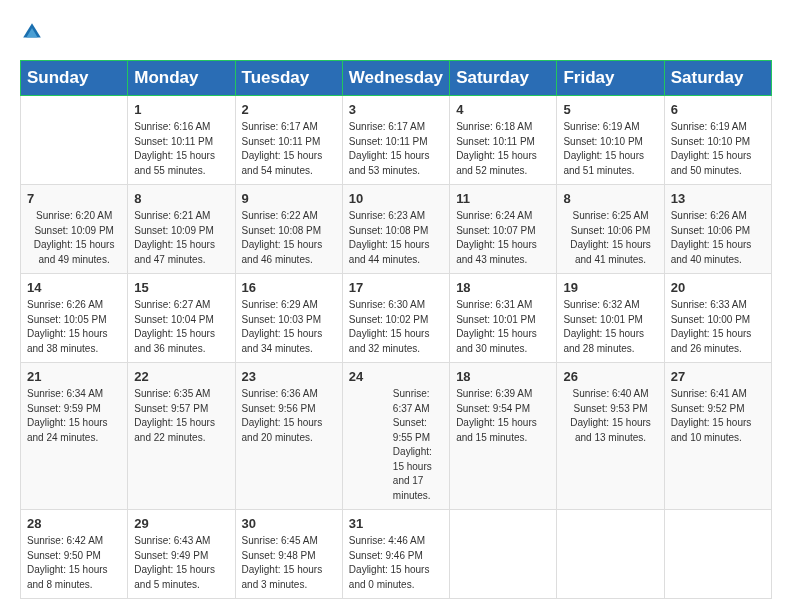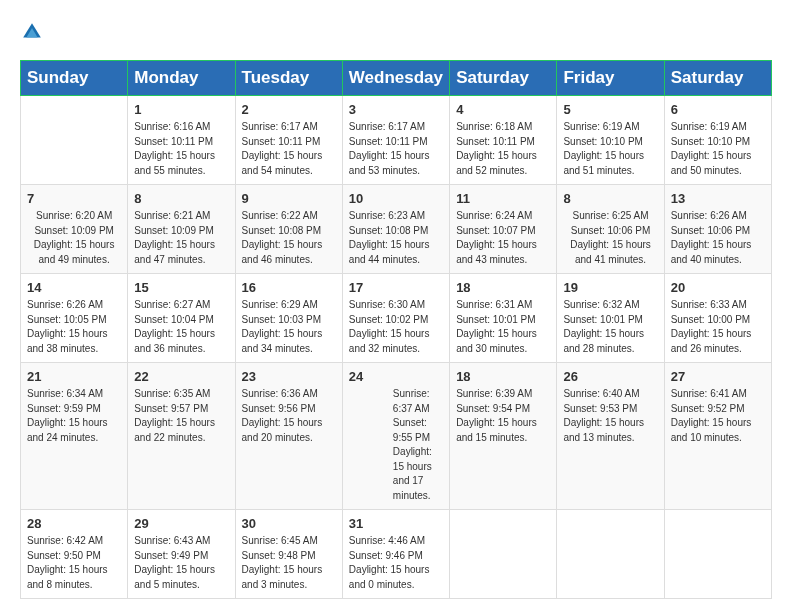--- a/index.html
+++ b/index.html
@@ -298,21 +298,21 @@
         </td>
         <td>
           <div class="day-number">18</div>
           <div class="day-info" style="white-space: pre-line;">Sunrise: 6:39 AM
 Sunset: 9:54 PM
 Daylight: 15 hours
 and 15 minutes.</div>
         </td>
         <td>
           <div class="day-number">26</div>
-          <div class="day-info" style="white-space: pre-line;">Sunrise: 6:40 AM
+          <div class="day-info" style="white-space: pre-line; text-align: center;">Sunrise: 6:40 AM
 Sunset: 9:53 PM
 Daylight: 15 hours
 and 13 minutes.</div>
         </td>
         <td>
           <div class="day-number">27</div>
           <div class="day-info" style="white-space: pre-line;">Sunrise: 6:41 AM
 Sunset: 9:52 PM
 Daylight: 15 hours
 and 10 minutes.</div>

